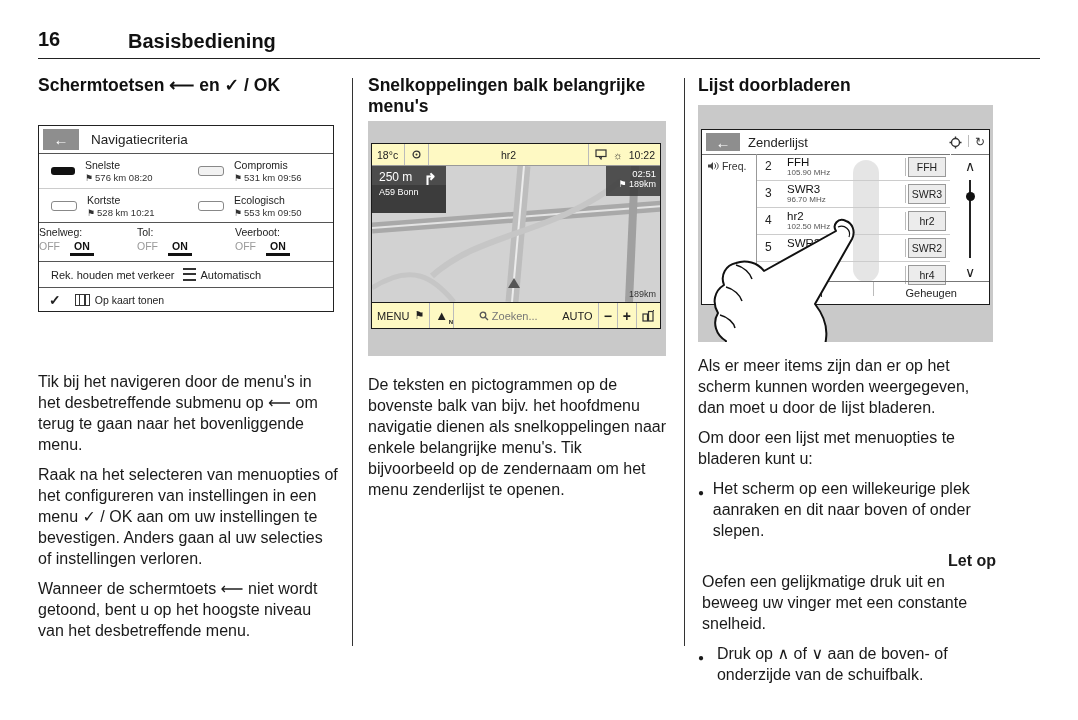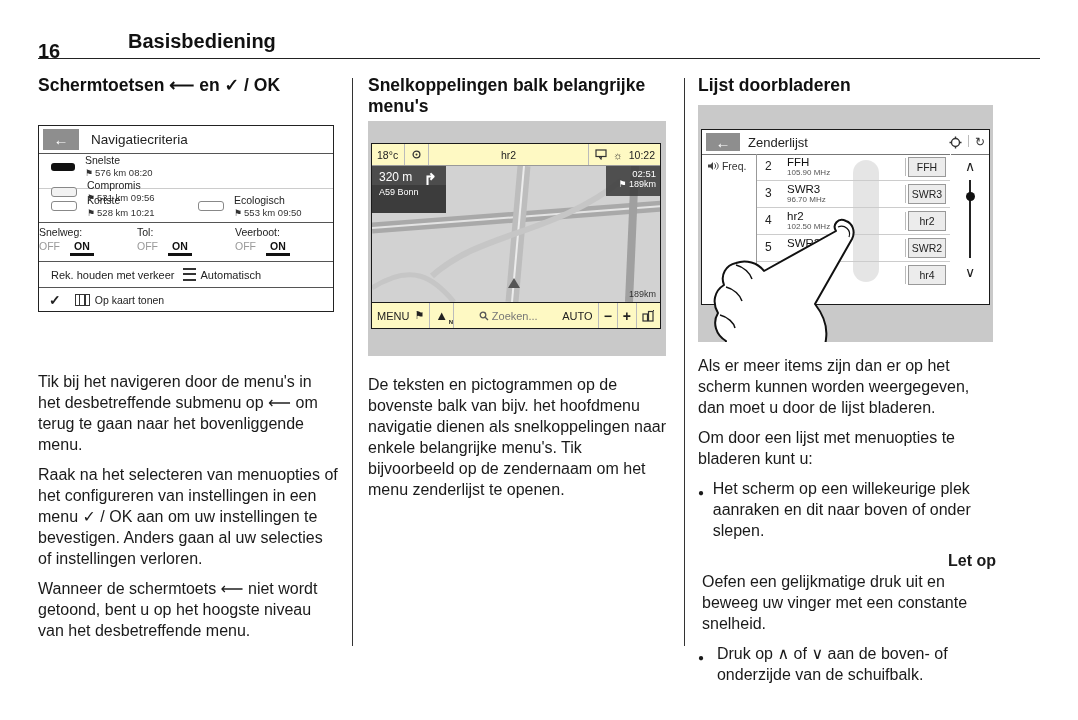--- a/index.html
+++ b/index.html
@@ -1,19 +1,19 @@
 <!DOCTYPE html>
 <html><head>
 <meta charset="utf-8">
 <style>
   html,body{margin:0;padding:0;background:#fff;}
   .page{position:relative;width:1078px;height:720px;background:#fff;
         font-family:"Liberation Sans",sans-serif;color:#1a1a1a;overflow:hidden;}
   
-  .hdr-num{position:absolute;left:38px;top:40px;font-size:20px;font-weight:700;color:#111;}
+  .hdr-num{position:absolute;left:38px;top:28px;font-size:20px;font-weight:700;color:#111;}
   .hdr-chapter{position:absolute;left:128px;top:30px;font-size:20px;font-weight:700;color:#111;}
   .hdr-rule{position:absolute;left:38px;top:58px;width:1002px;height:1px;background:#222;}
   .vrule{position:absolute;top:78px;width:1px;height:568px;background:#333;}
   
   .col{position:absolute;top:75px;width:300px;}
   .col-heading{font-size:17.5px;font-weight:700;color:#111;line-height:21px;margin:0 0 0 0;}
   .body-text{font-size:16px;line-height:21px;color:#1a1a1a;}
   .body-text p{margin:0 0 9px 0;}
   .bullet{display:flex;margin:0 0 9px 0;}
   .bullet .dot{width:30px;font-size:10px;padding-top:4px;}
@@ -23,21 +23,21 @@
   .backbtn{display:inline-flex;align-items:center;justify-content:center;
            background:#8e8e8e;color:#fff;font-size:15px;font-weight:700;}
   .divline{background:#bbb;width:1px;align-self:stretch;}
   
   .fig1{margin-top:29px;width:294px;height:185px;border:1.5px solid #222;background:#fff;position:relative;}
   .fig1-header{height:27px;border-bottom:1px solid #555;display:flex;align-items:center;padding:0 4px;}
   .fig1-header .backbtn{width:36px;height:21px;margin-right:12px;}
   .fig1-title{font-size:13.5px;color:#222;}
   .fig1-opts{height:68px;border-bottom:1px solid #555;position:relative;}
   .opt-row{display:flex;height:34px;}
-  .opt-row.first{border-bottom:1px solid #ccc;flex-direction:column;}
+  .opt-row.first{border-bottom:1px solid #ccc;}
   .opt-cell{width:50%;display:flex;align-items:center;}
   .opt-icon{width:24px;height:8px;border-radius:3px;margin:0 10px 0 12px;flex:0 0 auto;}
   .opt-icon.sel{background:#111;}
   .opt-icon.unsel{border:1px solid #888;background:#f2f2f2;}
   .opt-txt{font-size:10.5px;line-height:12px;color:#222;}
   .opt-val{font-size:9.5px;color:#333;}
   .flagch{font-size:9px;margin-right:2px;}
   .fig1-toggles{height:38px;border-bottom:1px solid #555;display:flex;}
   .tg{width:33.33%;text-align:left;padding-top:3px;}
   .tg-label{font-size:10.5px;color:#222;}
@@ -220,21 +220,21 @@
             <path d="M0,62 L290,40" stroke="#a9a9a9" stroke-width="11" fill="none"></path>
             <path d="M0,62 L290,40" stroke="#e4e4e4" stroke-width="2" fill="none"></path>
             <path d="M152,0 L140,136" stroke="#bdbdbd" stroke-width="13" fill="none"></path>
             <path d="M152,0 L140,136" stroke="#ececec" stroke-width="2" fill="none"></path>
             <path d="M60,110 C110,65 180,70 250,14" stroke="#c6c6c6" stroke-width="6" fill="none"></path>
             <path d="M0,122 C40,96 62,112 82,136" stroke="#c6c6c6" stroke-width="5" fill="none"></path>
             <path d="M263,0 L257,136" stroke="#a0a0a0" stroke-width="8" fill="none"></path>
             <path d="M142,112 l6,10 l-12,0 z" fill="#555"></path>
           </svg>
           <div class="turnbox">
-            <span class="dist">320 m</span>
+            <span class="dist">250 m</span>
             <span class="tarrow">↱</span>
             <span class="road">A59 Bonn</span>
           </div>
           <div class="etabox">
             <div class="t">02:51</div>
             <div class="d"><span>⚑</span> <span>189km</span></div>
           </div>
           <div class="maplabel">189km</div>
         </div>
         <div class="s2-bottom">
@@ -331,20 +331,25 @@
               <span class="presetdiv"></span>
               <span class="preset">hr4</span>
             </div>
           </div>
           <div class="s3-scroll">
             <span class="up">∧</span>
             <span class="track"></span>
             <span class="thumb"></span>
             <span class="dn">∨</span>
           </div>
+        </div>
+        <div class="s3-bottom">
+          <span class="half">AM</span>
+          <span class="divline"></span>
+          <span class="half">Geheugen</span>
         </div>
       </div>
       <svg class="hand" width="230" height="200" viewBox="0 0 230 200">
         <path d="M140,64 C136,58 142,50 150,54 C156,56 160,64 156,72
                  L119,137 C126,146 132,158 130,172
                  C128,190 118,206 102,214
                  C86,222 66,222 52,214
                  C36,206 28,190 30,174
                  C20,168 16,156 22,146
                  C16,136 18,124 28,118

